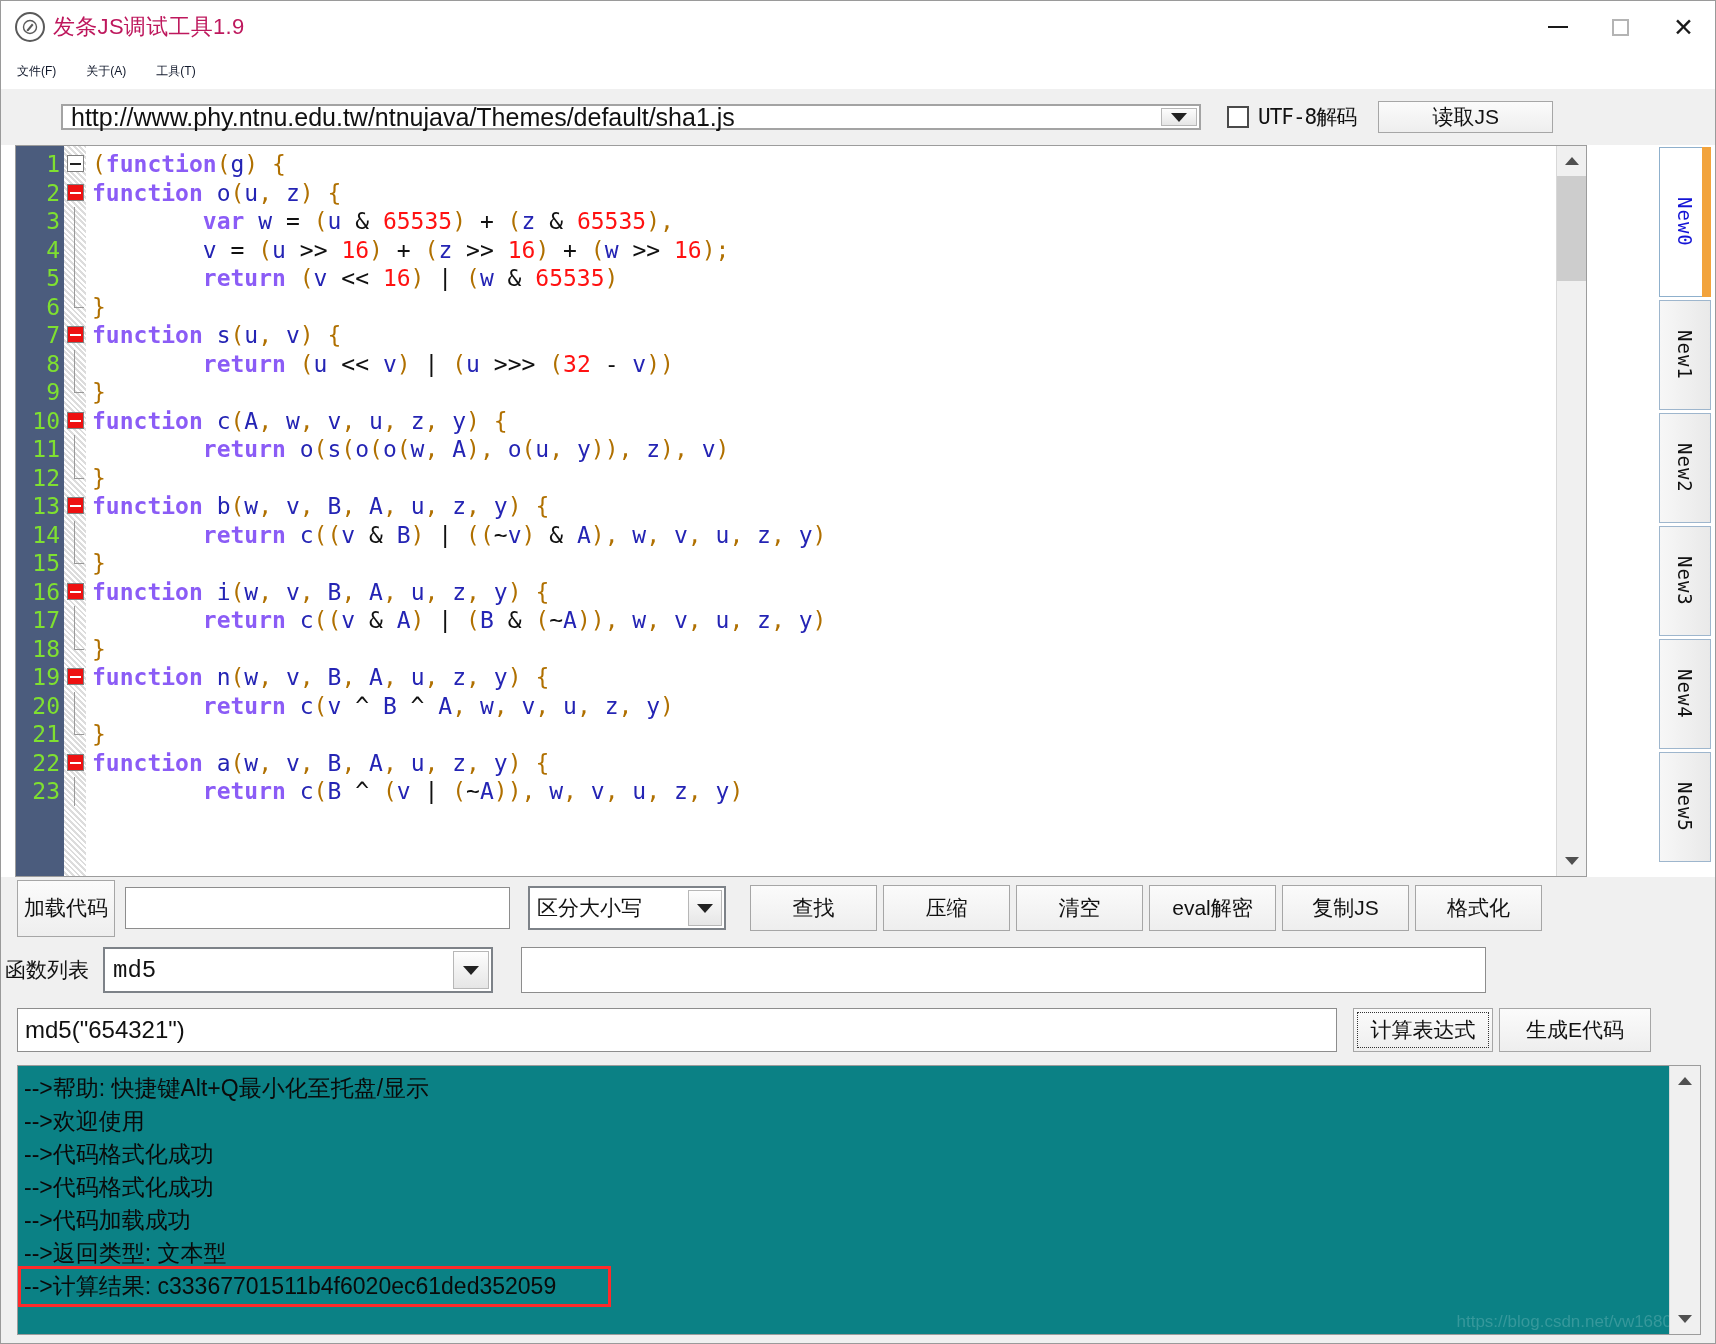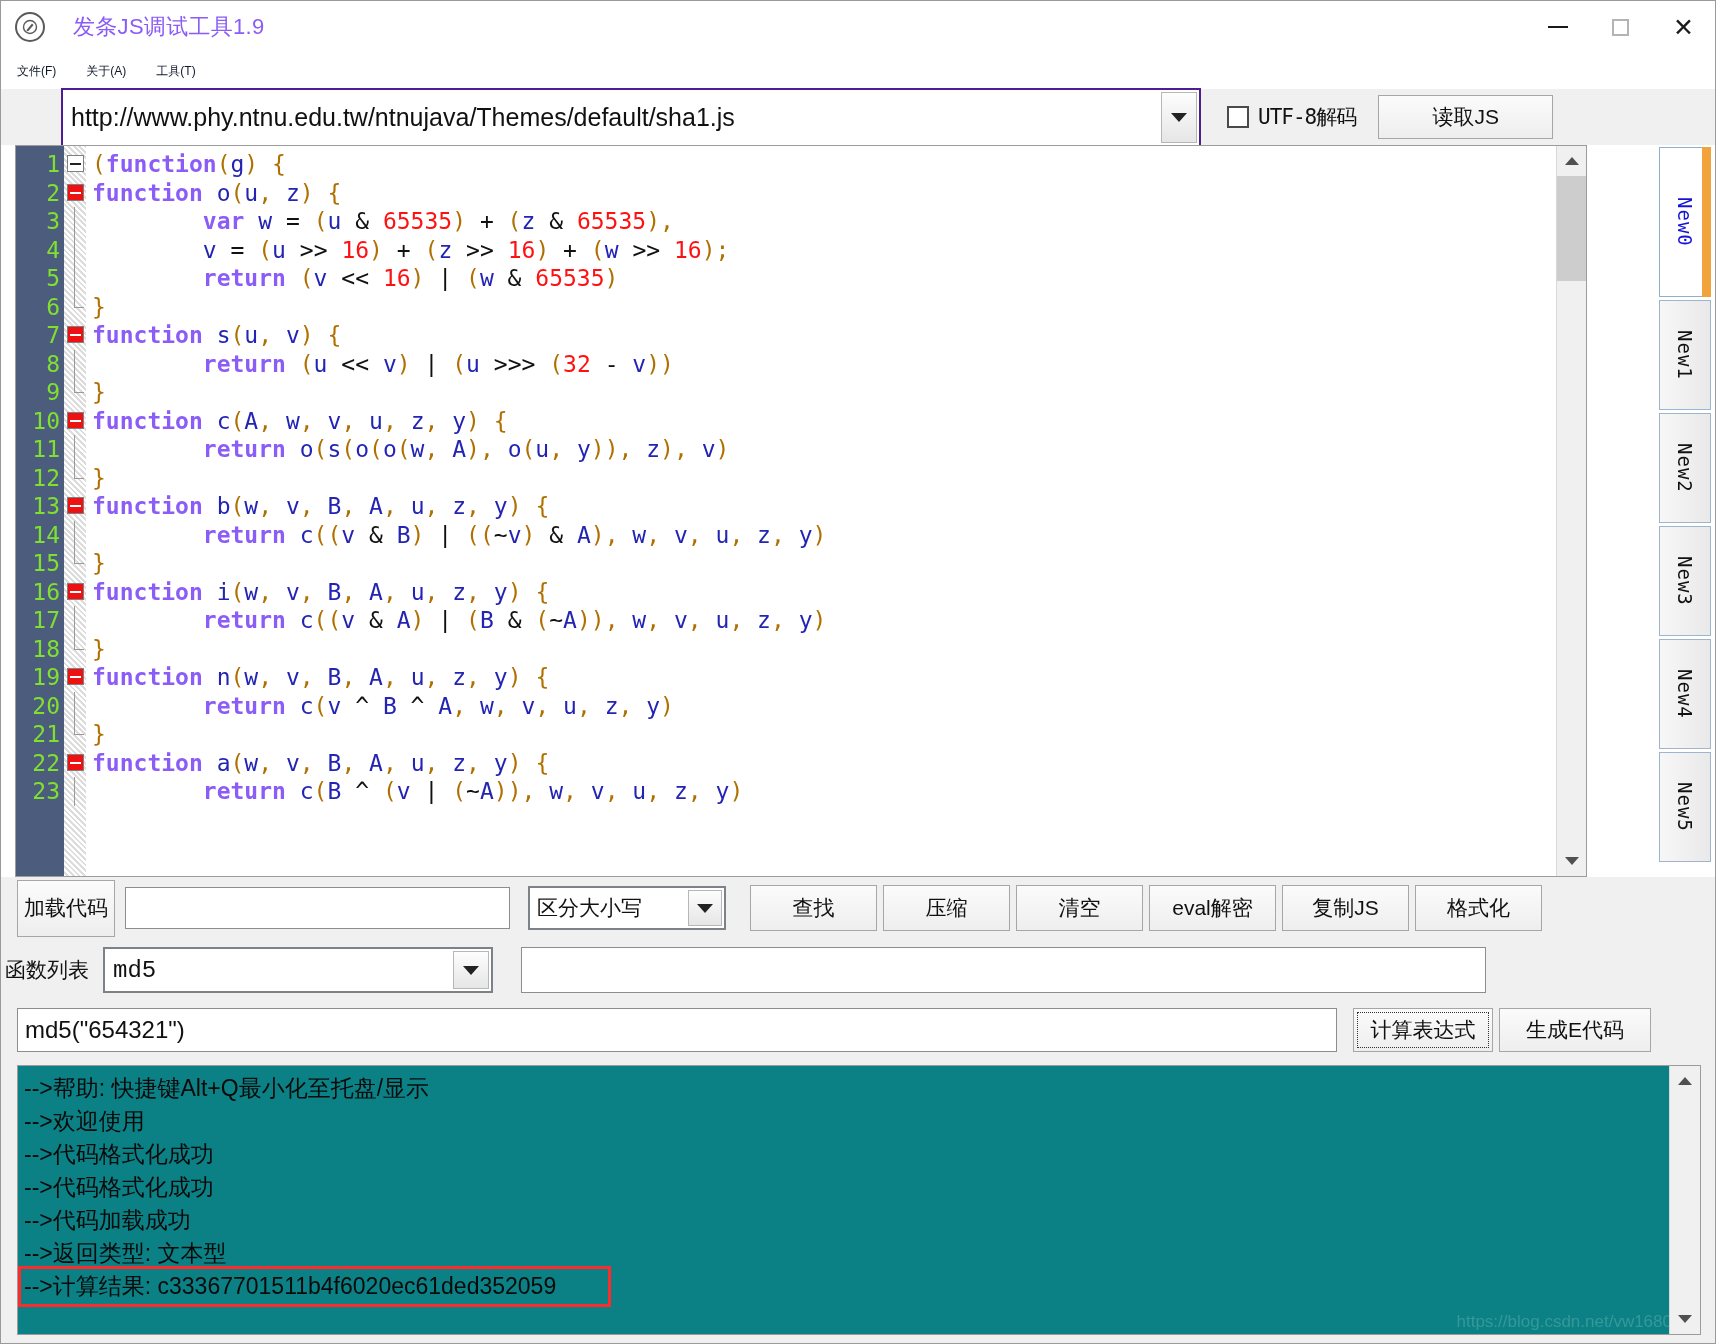--- a/index.html
+++ b/index.html
@@ -23,21 +23,21 @@
     height:52px;flex:0 0 52px;background:#ffffff;
     display:flex;align-items:center;position:relative;
   }
   .title-icon{
     width:30px;height:30px;margin-left:14px;margin-right:8px;
     border-radius:50%;border:2px solid #5a5a5a;
     display:flex;align-items:center;justify-content:center;
     box-sizing:border-box;
   }
   .title-icon svg{display:block;}
-  .title-text{font-size:22px;color:#8b5cf6;letter-spacing:.3px;margin-left:20px;}
+  .title-text{font-size:22px;color:#be185d;letter-spacing:.3px;}
   .win-btns{margin-left:auto;display:flex;height:52px;}
   .win-btn{
     width:63px;height:52px;display:flex;align-items:center;justify-content:center;
     font-size:19px;color:#1a1a1a;
   }
   .win-btn.close{font-size:25px;}
   .min-glyph{width:20px;height:2px;background:#1a1a1a;display:block;}
   .max-glyph{width:17px;height:17px;border:2px solid #b4b4b4;box-sizing:border-box;display:block;}
 
   
@@ -46,22 +46,22 @@
     display:flex;align-items:center;padding-left:16px;gap:30px;
   }
   .menu-item{font-size:12px;color:#0f172a;cursor:default;}
 
   
   .urlbar{
     height:56px;flex:0 0 56px;background:#f0f0f0;
     display:flex;align-items:center;position:relative;
   }
   .url-combo{
-    margin-left:60px;width:1140px;height:59px;
-    background:#fff;border:2px solid #4c1d95;box-sizing:border-box;
+    margin-left:60px;width:1140px;height:26px;
+    background:#fff;border:2px solid #a3a3a3;box-sizing:border-box;
     display:flex;align-items:center;position:relative;
   }
   .url-text{
     font-size:25px;color:#111;padding-left:8px;white-space:nowrap;overflow:hidden;
     font-family:"Liberation Sans","DejaVu Sans",sans-serif;
   }
   .url-arrow{
     position:absolute;right:2px;top:2px;bottom:2px;width:36px;
     background:linear-gradient(#fdfdfd,#e6e6e6);
     border:1px solid #b7b7b7;box-sizing:border-box;
@@ -72,21 +72,21 @@
     margin-left:26px;display:flex;align-items:center;gap:9px;
   }
   .chk-box{width:22px;height:22px;border:2px solid #4a4a4a;background:#fff;box-sizing:border-box;display:block;}
   .utf-label{font-size:21px;color:#111;font-family:"DejaVu Sans Mono","Liberation Mono",monospace;letter-spacing:-1px;}
   .btn{
     background:linear-gradient(#fbfbfb,#eeeeee);
     border:1px solid #a6a6a6;box-sizing:border-box;
     display:flex;align-items:center;justify-content:center;
     font-size:21px;color:#111;cursor:default;
   }
-  .read-btn{margin-left:22px;width:175px;height:44px;}
+  .read-btn{margin-left:22px;width:175px;height:32px;}
 
   
   .editor-wrap{
     flex:1 1 auto;display:flex;position:relative;min-height:0;
     background:#fff;
   }
   .code-panel{
     position:relative;
     margin-left:14px;
     width:1572px;

